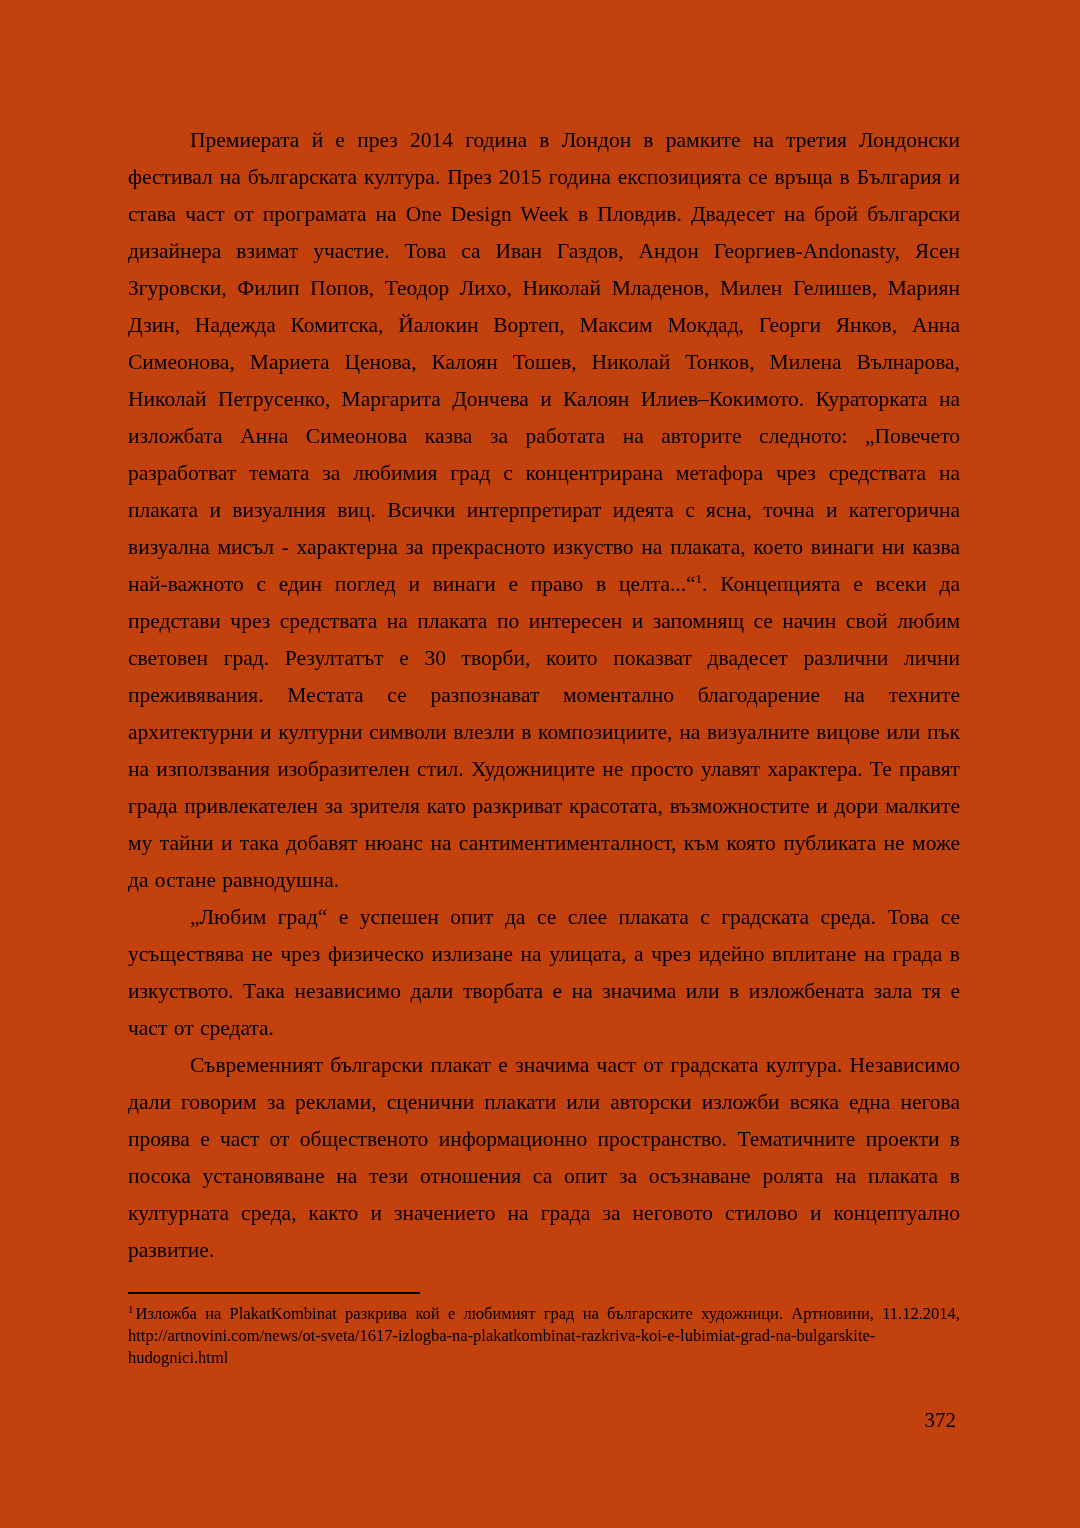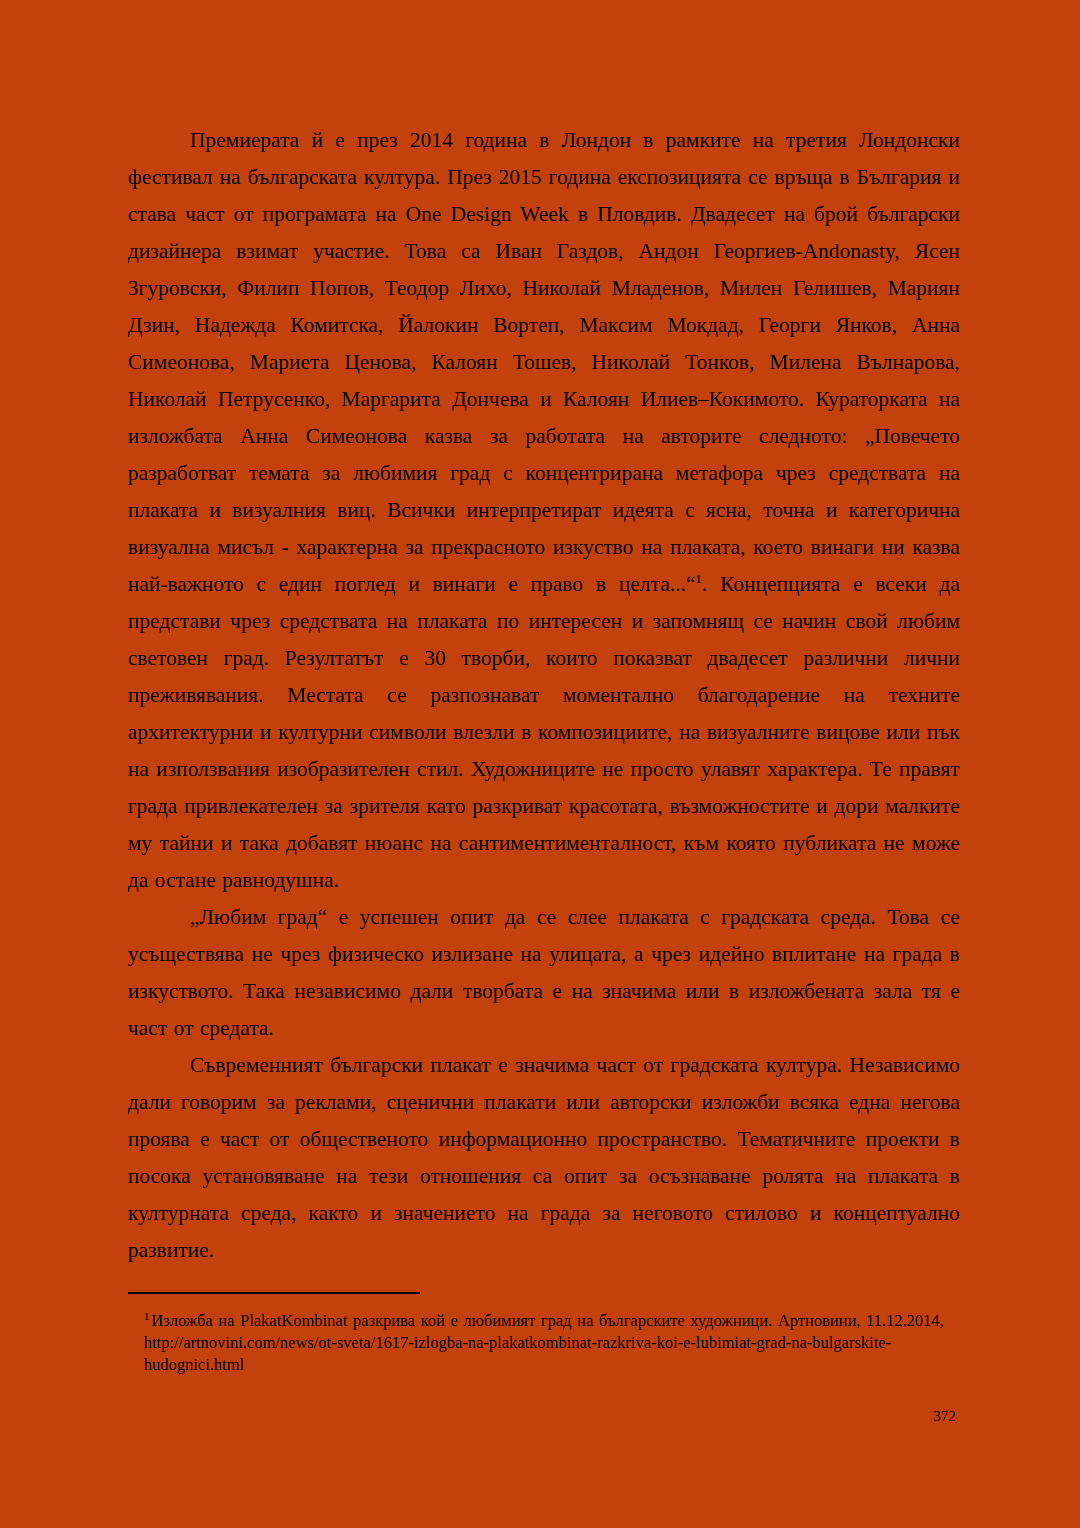--- a/index.html
+++ b/index.html
@@ -39,36 +39,36 @@
     left: 128px;
     top: 1292px;
     width: 832px;
   }
   .footnote-rule {
     width: 292px;
     border-top: 2px solid #000000;
     margin-bottom: 9px;
   }
   .footnote {
-    margin: 16px;
+    margin: 0;
     font-size: 16.5px;
     line-height: 22px;
     text-align: justify;
     word-break: break-word;
   }
   .footnote sup {
     font-size: 11px;
     line-height: 0;
     margin-right: 2px;
   }
   .page-number {
     position: absolute;
     right: 124px;
     top: 1408px;
-    font-size: 15px;
+    font-size: 21px;
   }
 </style>
 </head>
 <body>
 
 <div class="page">
 
   <div class="content">
     <p class="para"><span>Премиерата й е през 2014 година в Лондон в рамките на третия Лондонски фестивал на българската култура. През 2015 година експозицията се връща в България и става част от програмата на One Design Week в Пловдив. Двадесет на брой български дизайнера взимат участие. Това са Иван Газдов, Андон Георгиев-Andonasty, Ясен Згуровски, Филип Попов, Теодор Лихо, Николай Младенов, Милен Гелишев, Мариян Дзин, Надежда Комитска, Йалокин Вортеп, Максим Мокдад, Георги Янков, Анна Симеонова, Мариета Ценова, Калоян Тошев, Николай Тонков, Милена Вълнарова, Николай Петрусенко, Маргарита Дончева и Калоян Илиев–Кокимото. Кураторката на изложбата Анна Симеонова казва за работата на авторите следното: „Повечето разработват темата за любимия град с концентрирана метафора чрез средствата на плаката и визуалния виц. Всички интерпретират идеята с ясна, точна и категорична визуална мисъл - характерна за прекрасното изкуство на плаката, което винаги ни казва най-важното с един поглед и винаги е право в целта...“</span><sup>1</sup><span>. Концепцията е всеки да представи чрез средствата на плаката по интересен и запомнящ се начин свой любим световен град. Резултатът е 30 творби, които показват двадесет различни лични преживявания. Местата се разпознават моментално благодарение на техните архитектурни и културни символи влезли в композициите, на визуалните вицове или пък на използвания изобразителен стил. Художниците не просто улавят характера. Те правят града привлекателен за зрителя като разкриват красотата, възможностите и дори малките му тайни и така добавят нюанс на сантиментименталност, към която публиката не може да остане равнодушна.</span></p>
 

